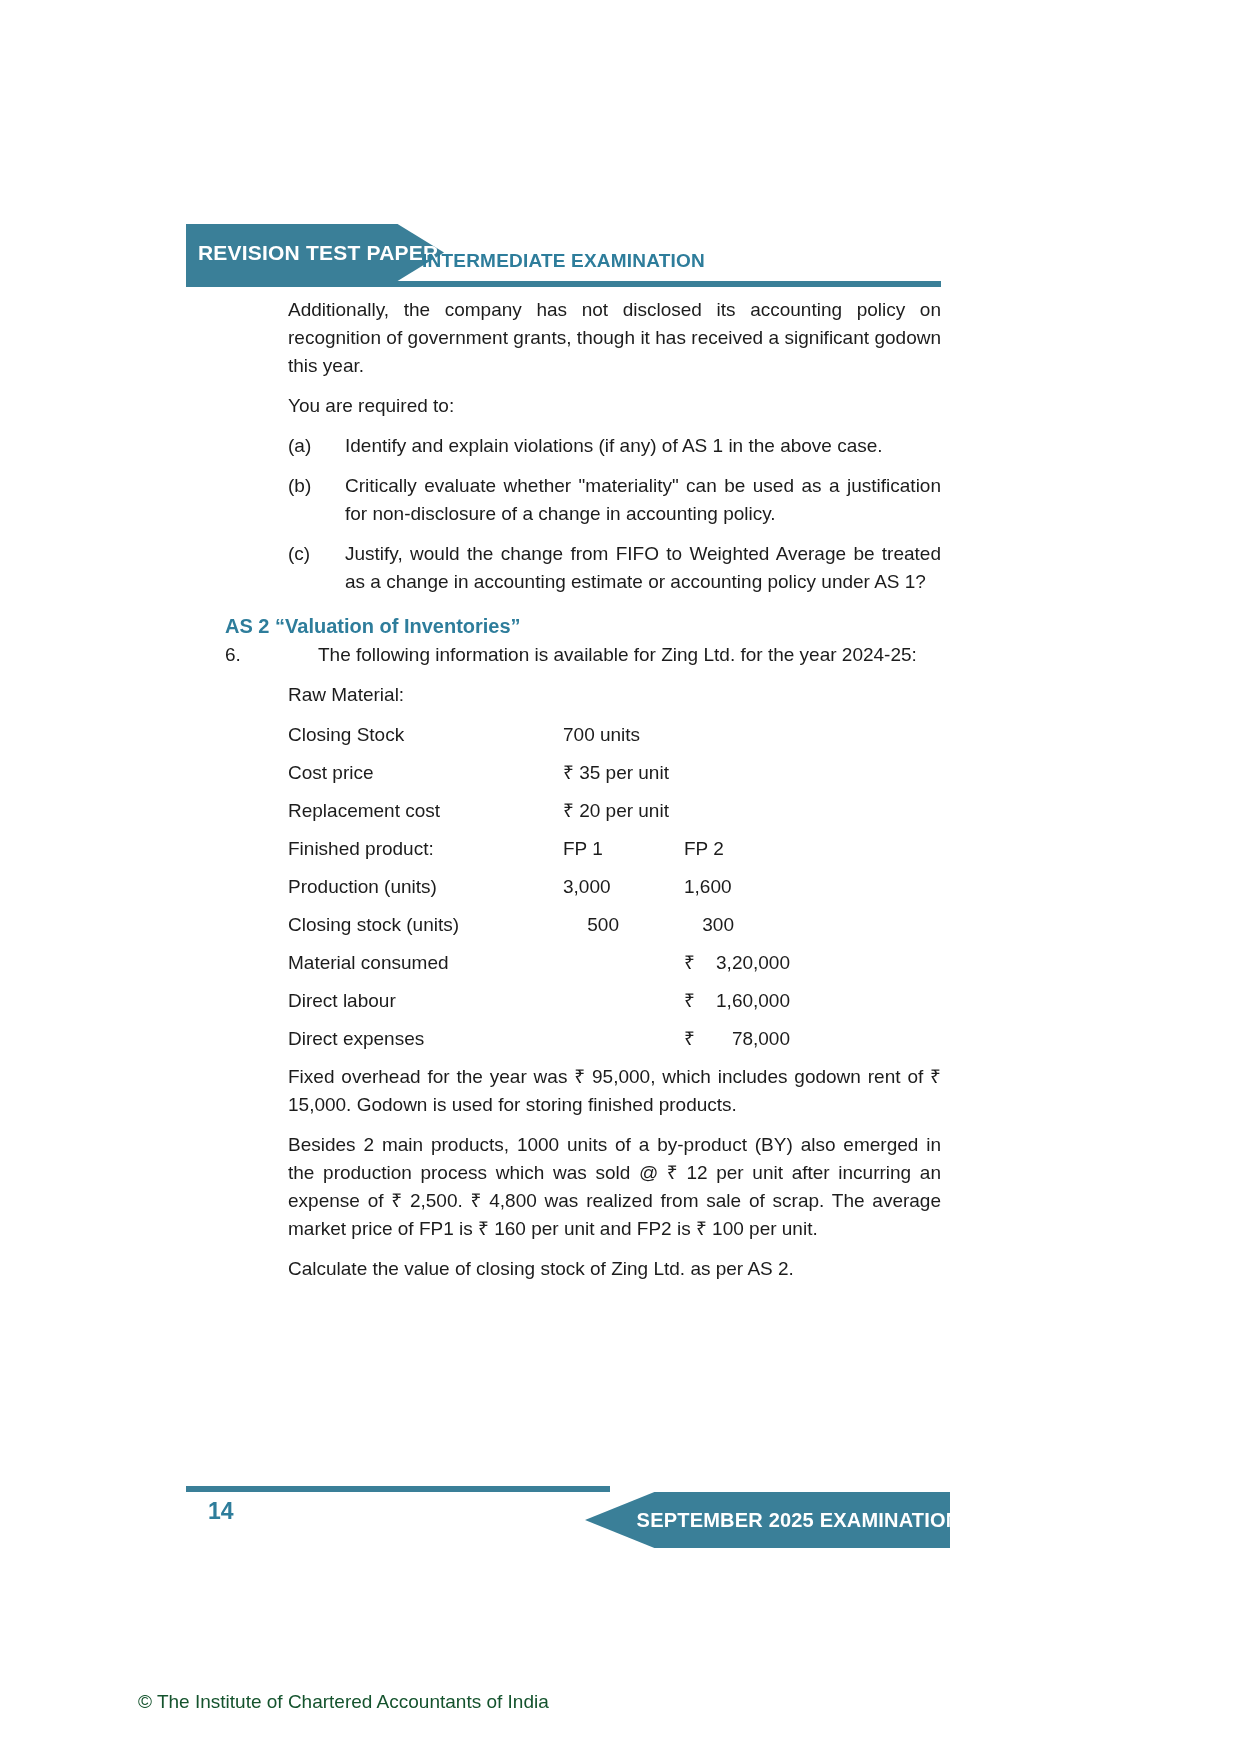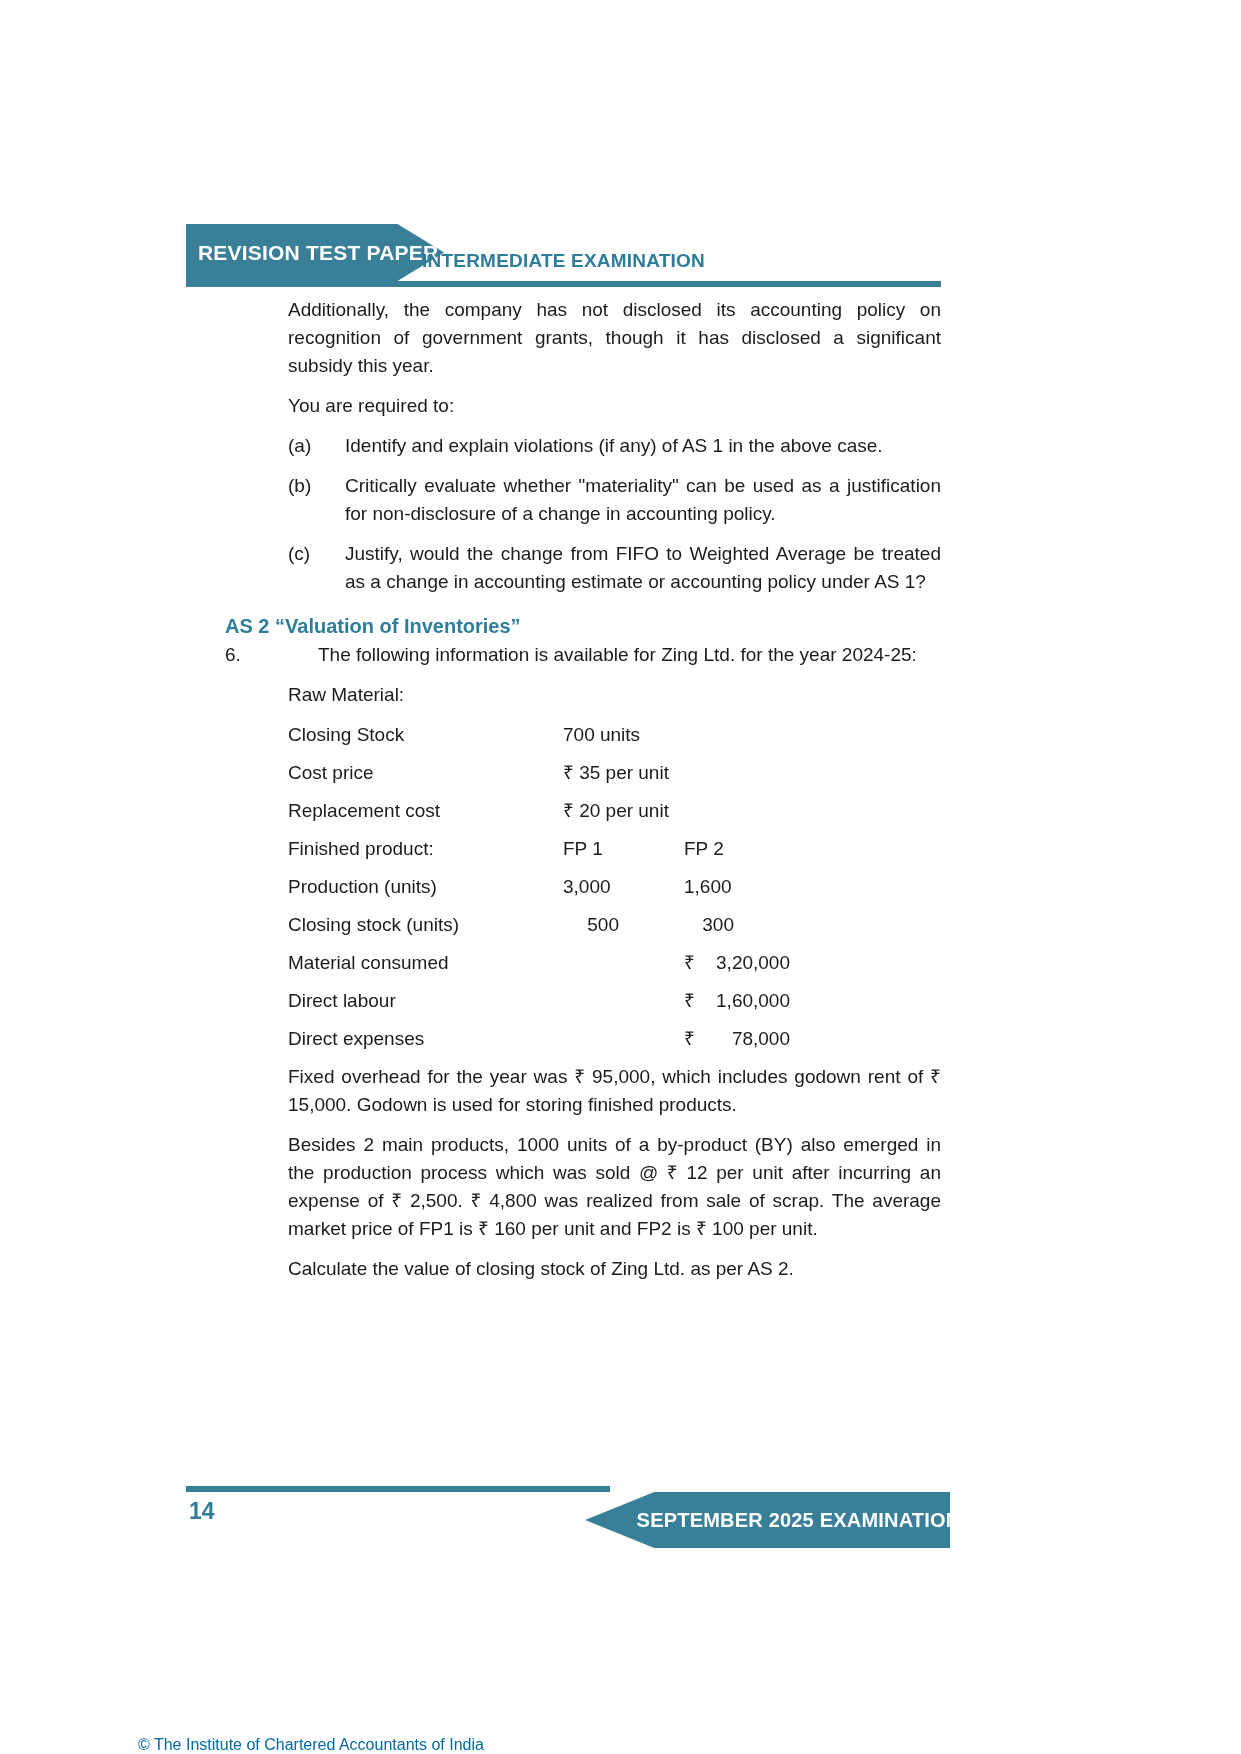--- a/index.html
+++ b/index.html
@@ -65,41 +65,41 @@
     position:absolute;left:585px;top:1492px;width:365px;height:56px;
     background:#3a7f98;
     clip-path:polygon(0 50%,19% 0,100% 0,100% 100%,19% 100%);
     display:flex;align-items:center;justify-content:center;
     padding-left:62px;box-sizing:border-box;
   }
   .footer-banner span{
     color:#ffffff;font-weight:bold;font-size:20px;white-space:nowrap;letter-spacing:.2px;
   }
   .page-number{
-    position:absolute;left:189px;top:1498px;
+    position:absolute;left:208px;top:1498px;
     color:#2e7d9b;font-weight:bold;font-size:23px;
   }
   .copyright{
-    position:absolute;left:138px;top:1736px;font-size:16px;color:#0369a1;
+    position:absolute;left:138px;top:1691px;font-size:19px;color:#14532d;
   }
 </style>
 </head>
 <body>
 
 <div class="page">
 
   <div class="header-banner">
     <span>REVISION TEST PAPER</span>
   </div>
   <div class="header-exam">INTERMEDIATE EXAMINATION</div>
   <div class="header-rule"></div>
 
   <div class="content">
 
-    <p class="para indent1 justify">Additionally, the company has not disclosed its accounting policy on recognition of government grants, though it has disclosed a significant subsidy this year.</p>
+    <p class="para indent1 justify">Additionally, the company has not disclosed its accounting policy on recognition of government grants, though it has received a significant godown this year.</p>
     <p class="para indent1">You are required to:</p>
 
     <div class="li">
       <span class="li-label">(a)</span>
       <div class="li-text">Identify and explain violations (if any) of AS 1 in the above case.</div>
     </div>
     <div class="li">
       <span class="li-label">(b)</span>
       <div class="li-text justify">Critically evaluate whether "materiality" can be used as a justification for non-disclosure of a change in accounting policy.</div>
     </div>

